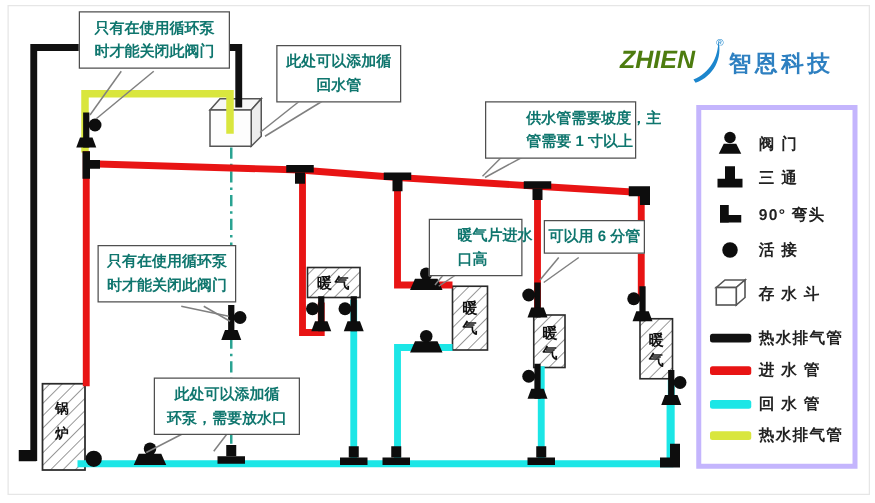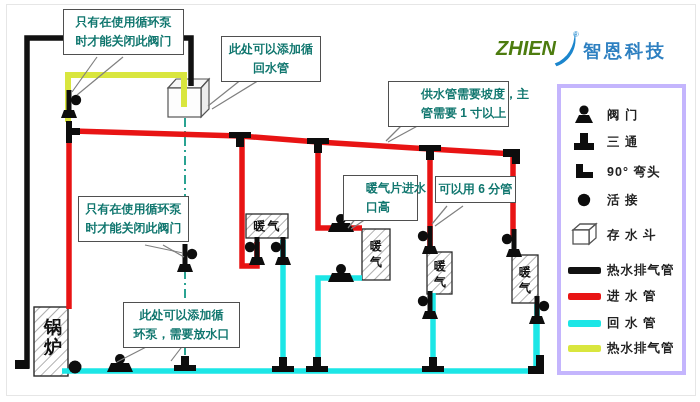--- a/index.html
+++ b/index.html
@@ -11,21 +11,21 @@
   #pipes{position:absolute;left:0;top:0;}
   
   .callout{
     position:absolute;background:#ffffff;border:1.5px solid #4f4f4f;
     color:#0f766e;font-size:12px;font-weight:bold;line-height:19px;
     text-align:center;padding:3px 2px;box-sizing:border-box;z-index:5;
   }
   .callout span{display:block;white-space:nowrap;}
   
   .dlabel{position:absolute;color:#111;font-weight:bold;z-index:4;}
-  .boiler-label{left:44px;top:317px;width:15px;font-size:18px;line-height:20px;}
+  .boiler-label{left:44px;top:317px;width:15px;font-size:11px;line-height:20px;}
   .rad-label-h{left:249px;top:218px;width:37px;font-size:12px;text-align:center;letter-spacing:2px;}
   .rad-label-v{width:14px;font-size:12px;line-height:16px;text-align:center;}
   #rad2l{left:369px;top:238px;}
   #rad3l{left:433px;top:258px;}
   #rad4l{left:518px;top:264px;}
   
   #legend{
     position:absolute;left:557px;top:84px;width:129px;height:291px;
     background:#ffffff;border:4px solid #c4b5fd;box-sizing:border-box;z-index:5;
   }

